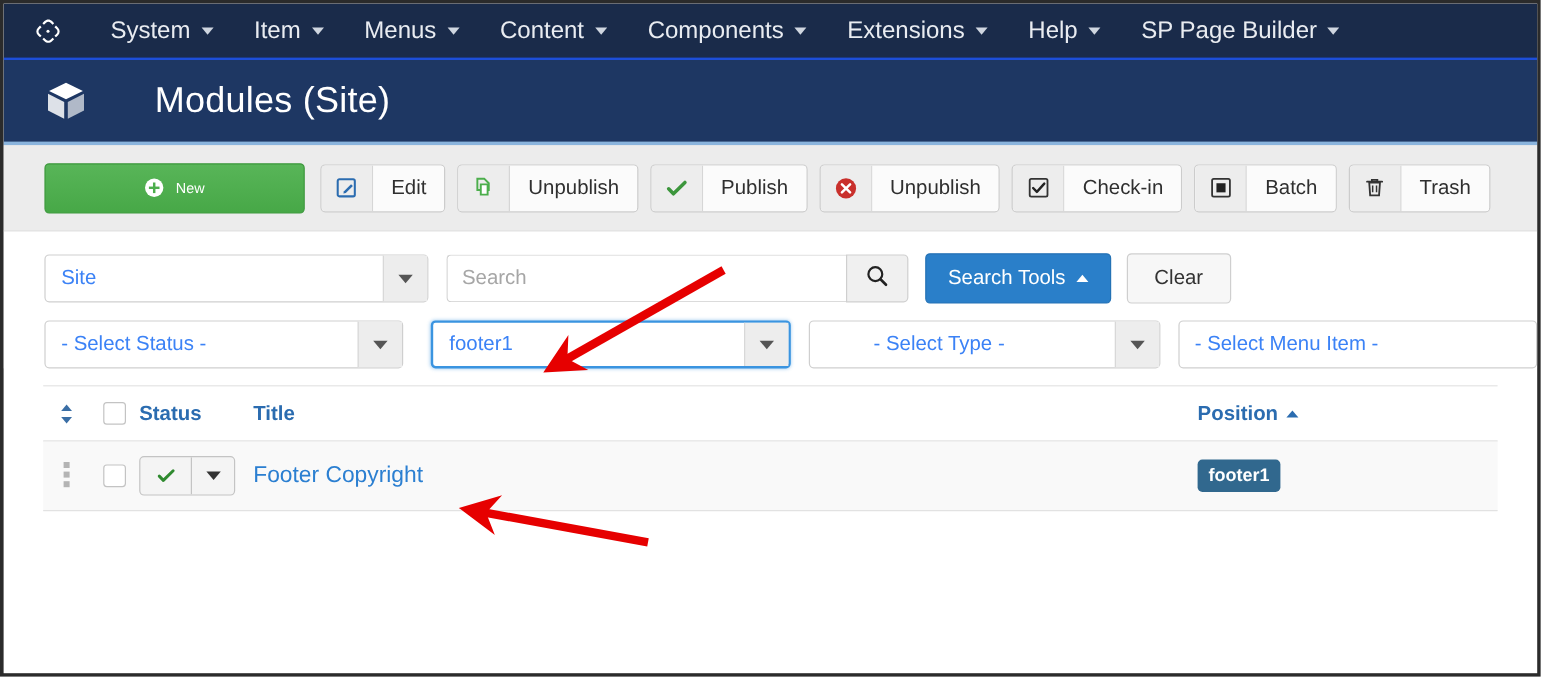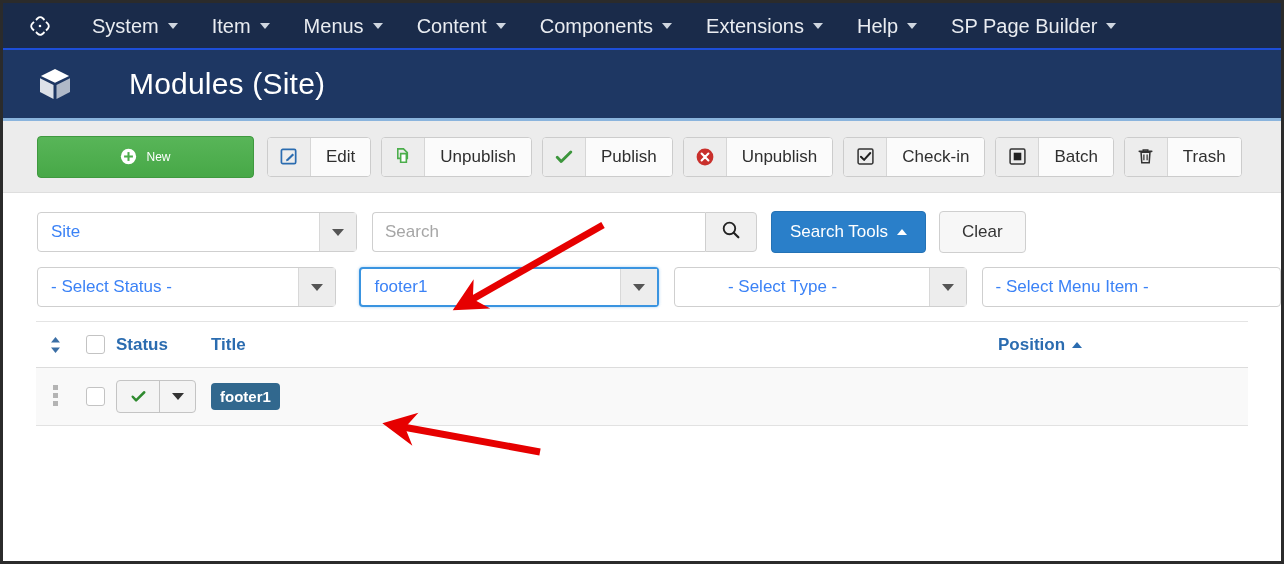--- a/index.html
+++ b/index.html
@@ -626,20 +626,23 @@
           <span class="sb-main">
             <svg width="17" height="17" viewBox="0 0 20 20" aria-hidden="true">
               <path d="M3.2 10.3l4 4.2L16.8 5" fill="none" stroke="#2f8a2f" stroke-width="2.9" stroke-linecap="round" stroke-linejoin="round"></path>
             </svg>
           </span>
           <span class="sb-caret">
             <i class="caret-sm"></i>
           </span>
         </span>
       </div>
+      <div class="c-title">
+        <span class="title-link">Footer Copyright</span>
+      </div>
       <div class="c-position">
         <span class="badge-position">footer1</span>
       </div>
     </div>
   </div>
 
   <svg class="arrows" viewBox="0 0 1284 564" aria-hidden="true">
     <defs>
       <marker id="ah" markerWidth="5.2" markerHeight="5.2" refX="2.0" refY="2.6" orient="auto">
         <path d="M0.2,0.2 L5.0,2.6 L0.2,5.0 L1.7,2.6 Z" fill="#e60000"></path>

